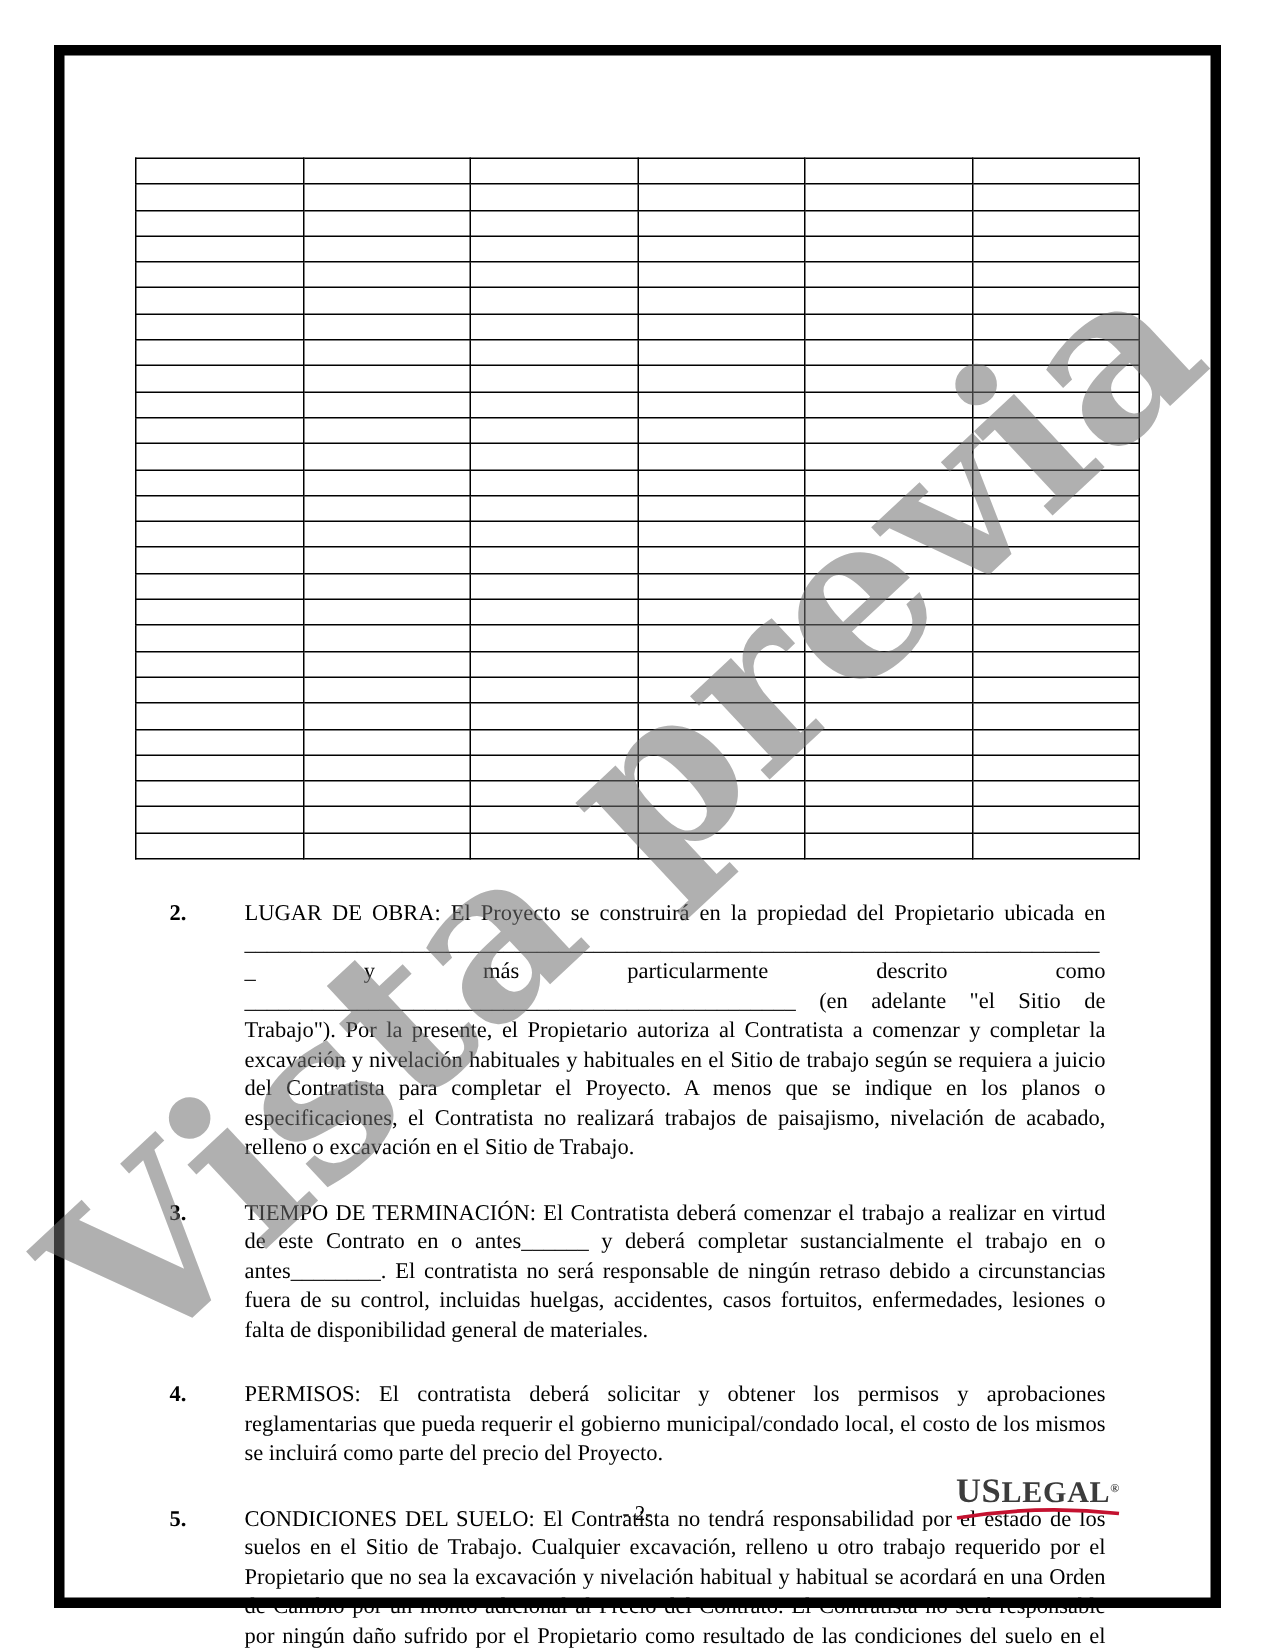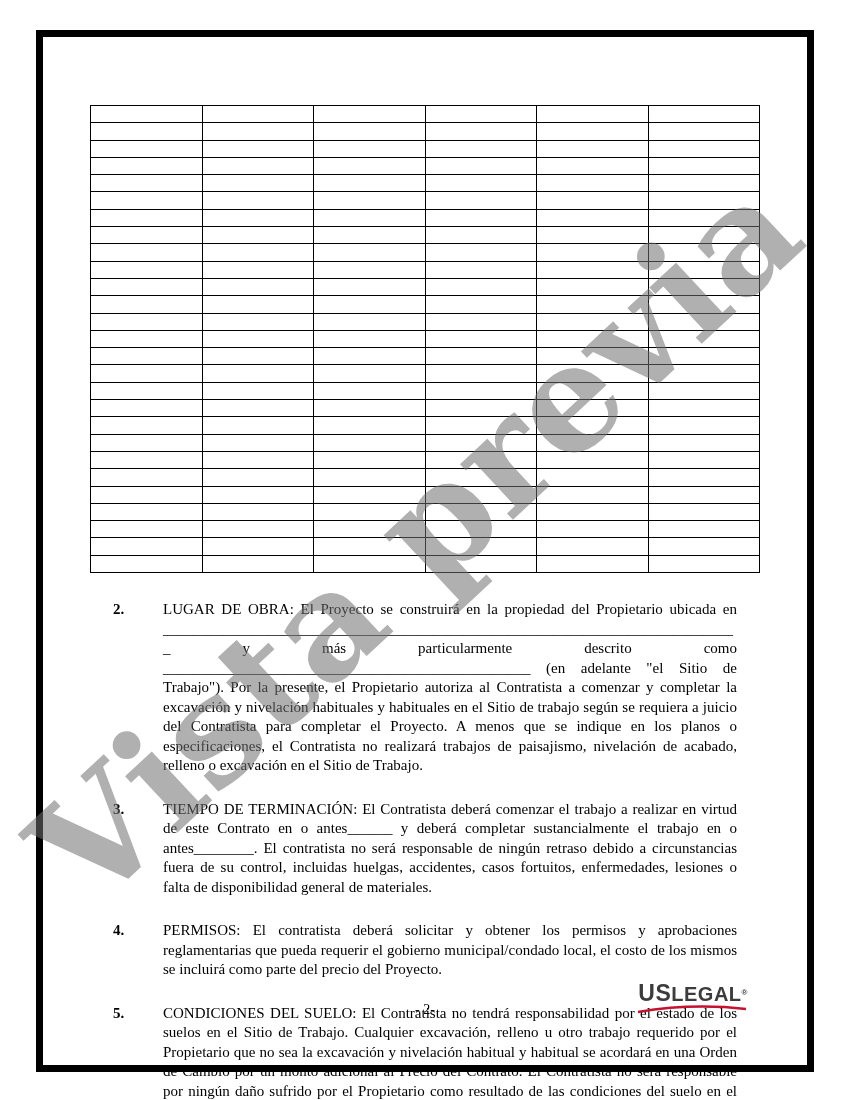--- a/index.html
+++ b/index.html
@@ -29,22 +29,22 @@
   .sec-text{
     flex:1;font-size:15px;line-height:19.5px;text-align:justify;
     word-break:break-word;
   }
   .sec-title{font-weight:normal;}
   .footer-pagenum{
     position:absolute;left:0;right:0;bottom:12px;text-align:center;
     font-size:14px;
   }
   .logo{
-    position:absolute;right:16px;bottom:16px;text-align:right;line-height:1;
-    font-family:Liberation Sans, sans-serif;
+    position:absolute;right:16px;bottom:16px;text-align:center;line-height:1;
+    font-family:Liberation Serif, serif;
   }
   .logo-text{font-weight:bold;color:#3c3c3c;letter-spacing:.5px;white-space:nowrap;}
   .logo-us{font-size:23px;}
   .logo-legal{font-size:20px;}
   .logo-reg{font-size:8px;vertical-align:super;color:#3c3c3c;}
   .logo-swoosh{display:block;margin-top:-3px;}
   .watermark{
     position:absolute;left:415px;top:540px;
     transform:translate(-50%,-50%) rotate(-43deg);
     font-family:"DejaVu Serif", serif;font-weight:bold;

